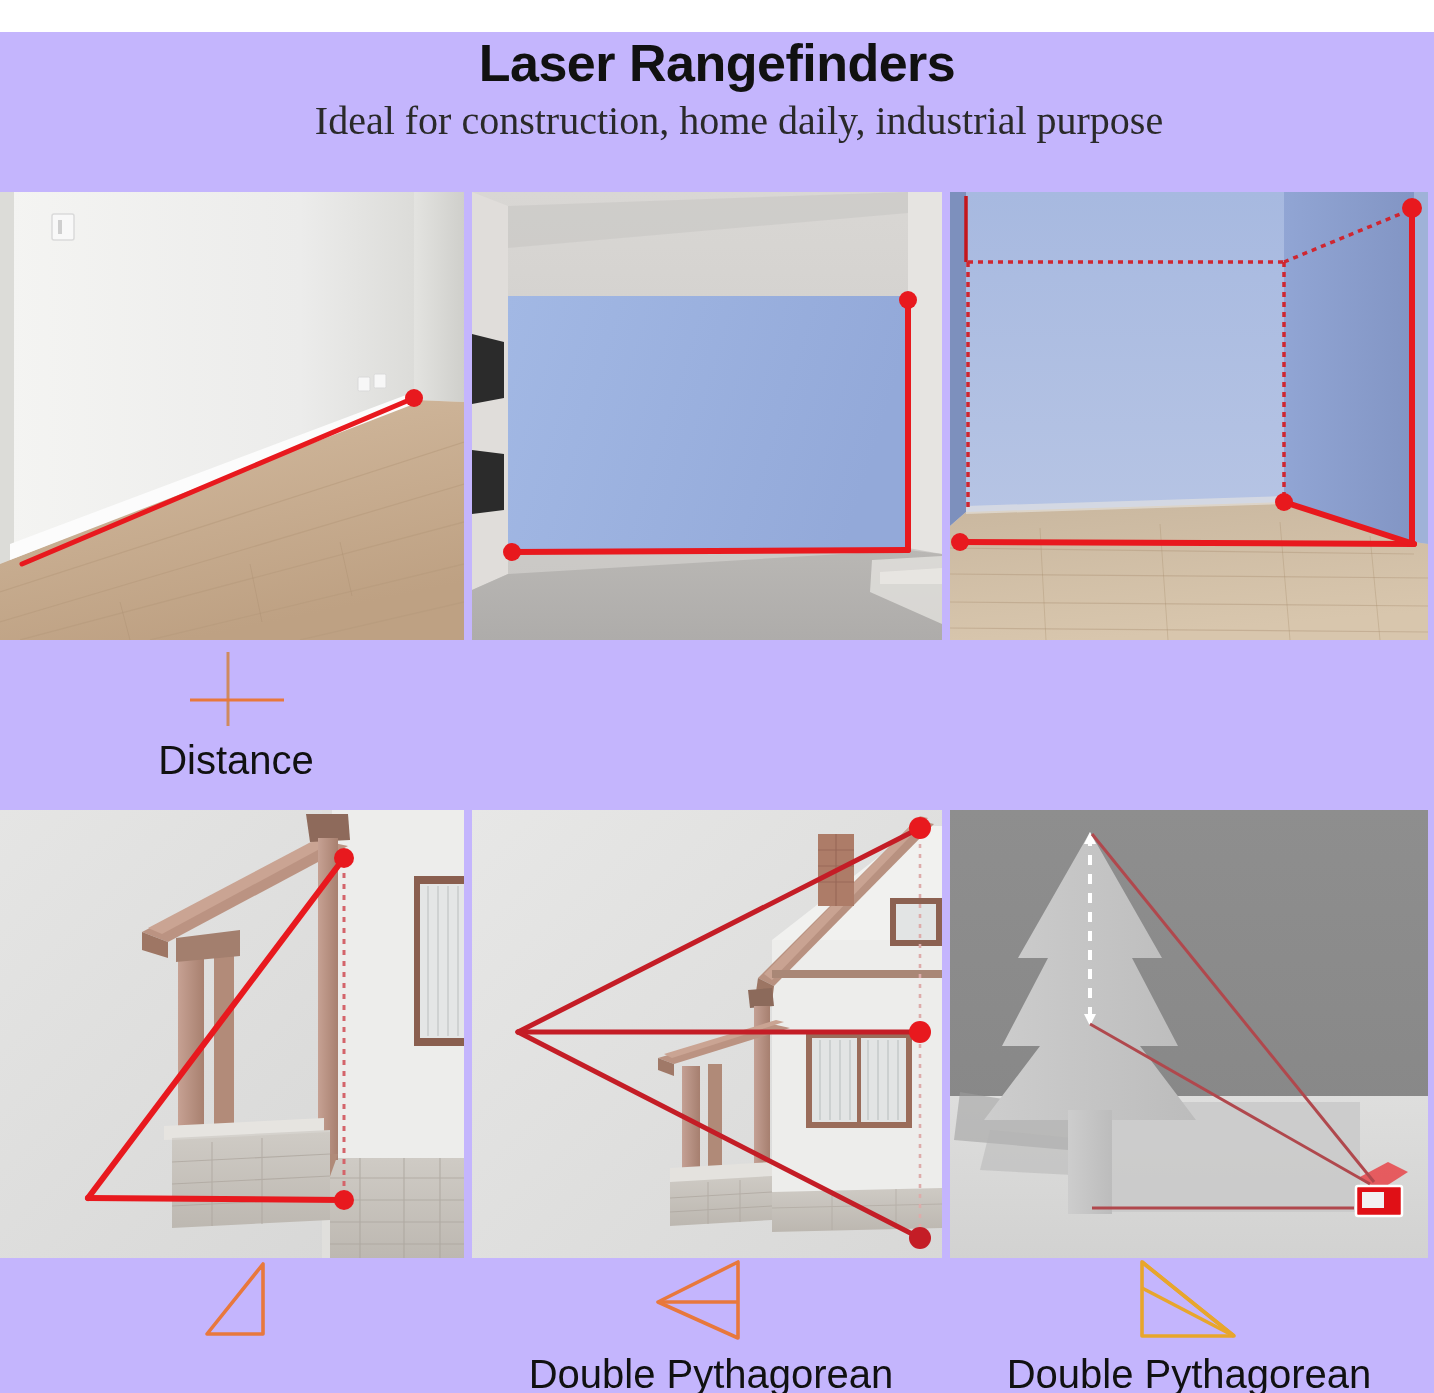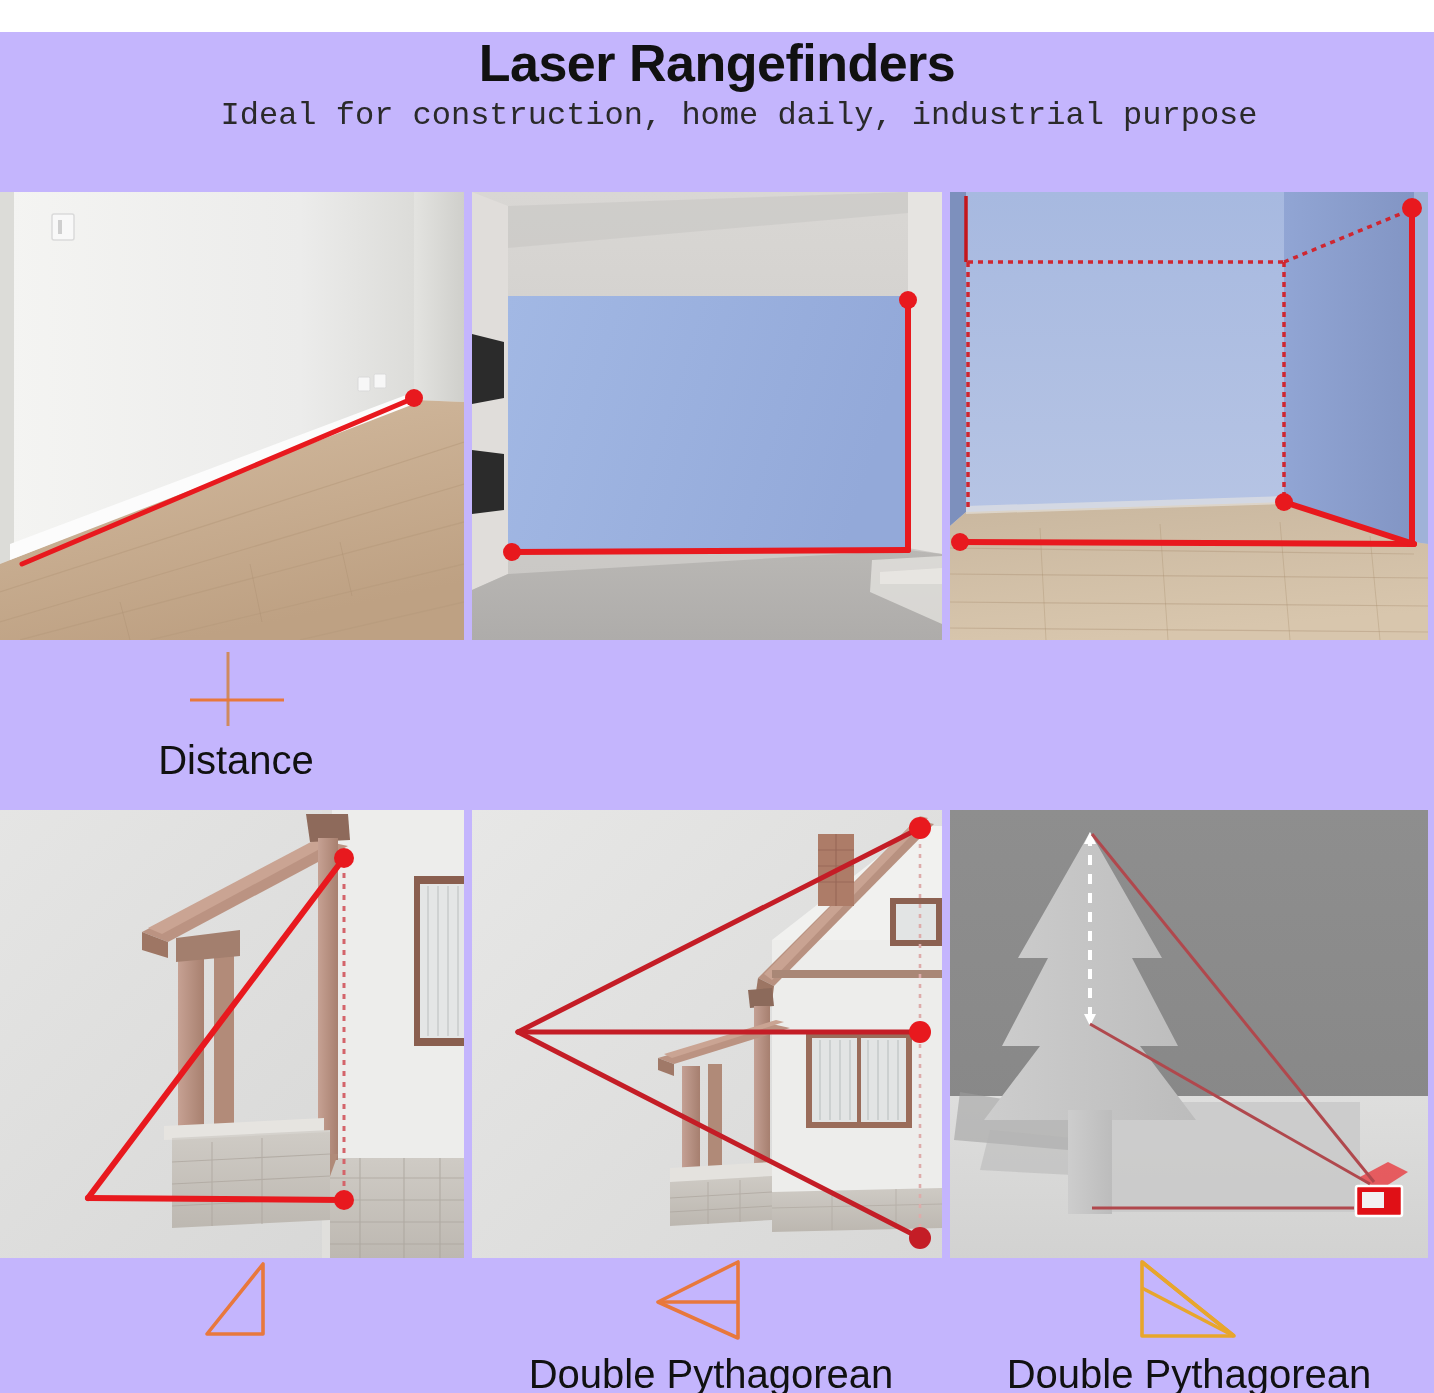--- a/index.html
+++ b/index.html
@@ -12,23 +12,23 @@
   .page { position:relative; width:1434px; height:1393px; background:#c4b5fd;margin-top:32px; }
 
   
   .header { width:100%; text-align:center; padding-top:4px; }
   .title {
     font-size:52px; font-weight:bold; color:#111111;
     letter-spacing:-0.5px; line-height:1.04;
     font-family:"Liberation Sans", sans-serif;
   }
   .subtitle {
-    font-size:32px; font-weight:normal; color:#2a2a2a;
+    font-size:40px; font-weight:normal; color:#2a2a2a;
     line-height:1.25; margin-top:6px;
-    font-family:Liberation Mono, monospace;
+    font-family:Liberation Serif, serif;
     padding-left:44px;
   }
 
   
   .photo-row {
     position:absolute; left:0; width:1434px; height:448px;
     display:grid; grid-template-columns:472px 478px 478px; gap:0;
   }
   .photo-row.row1 { top:160px; }
   .photo-row.row2 { top:778px; }

